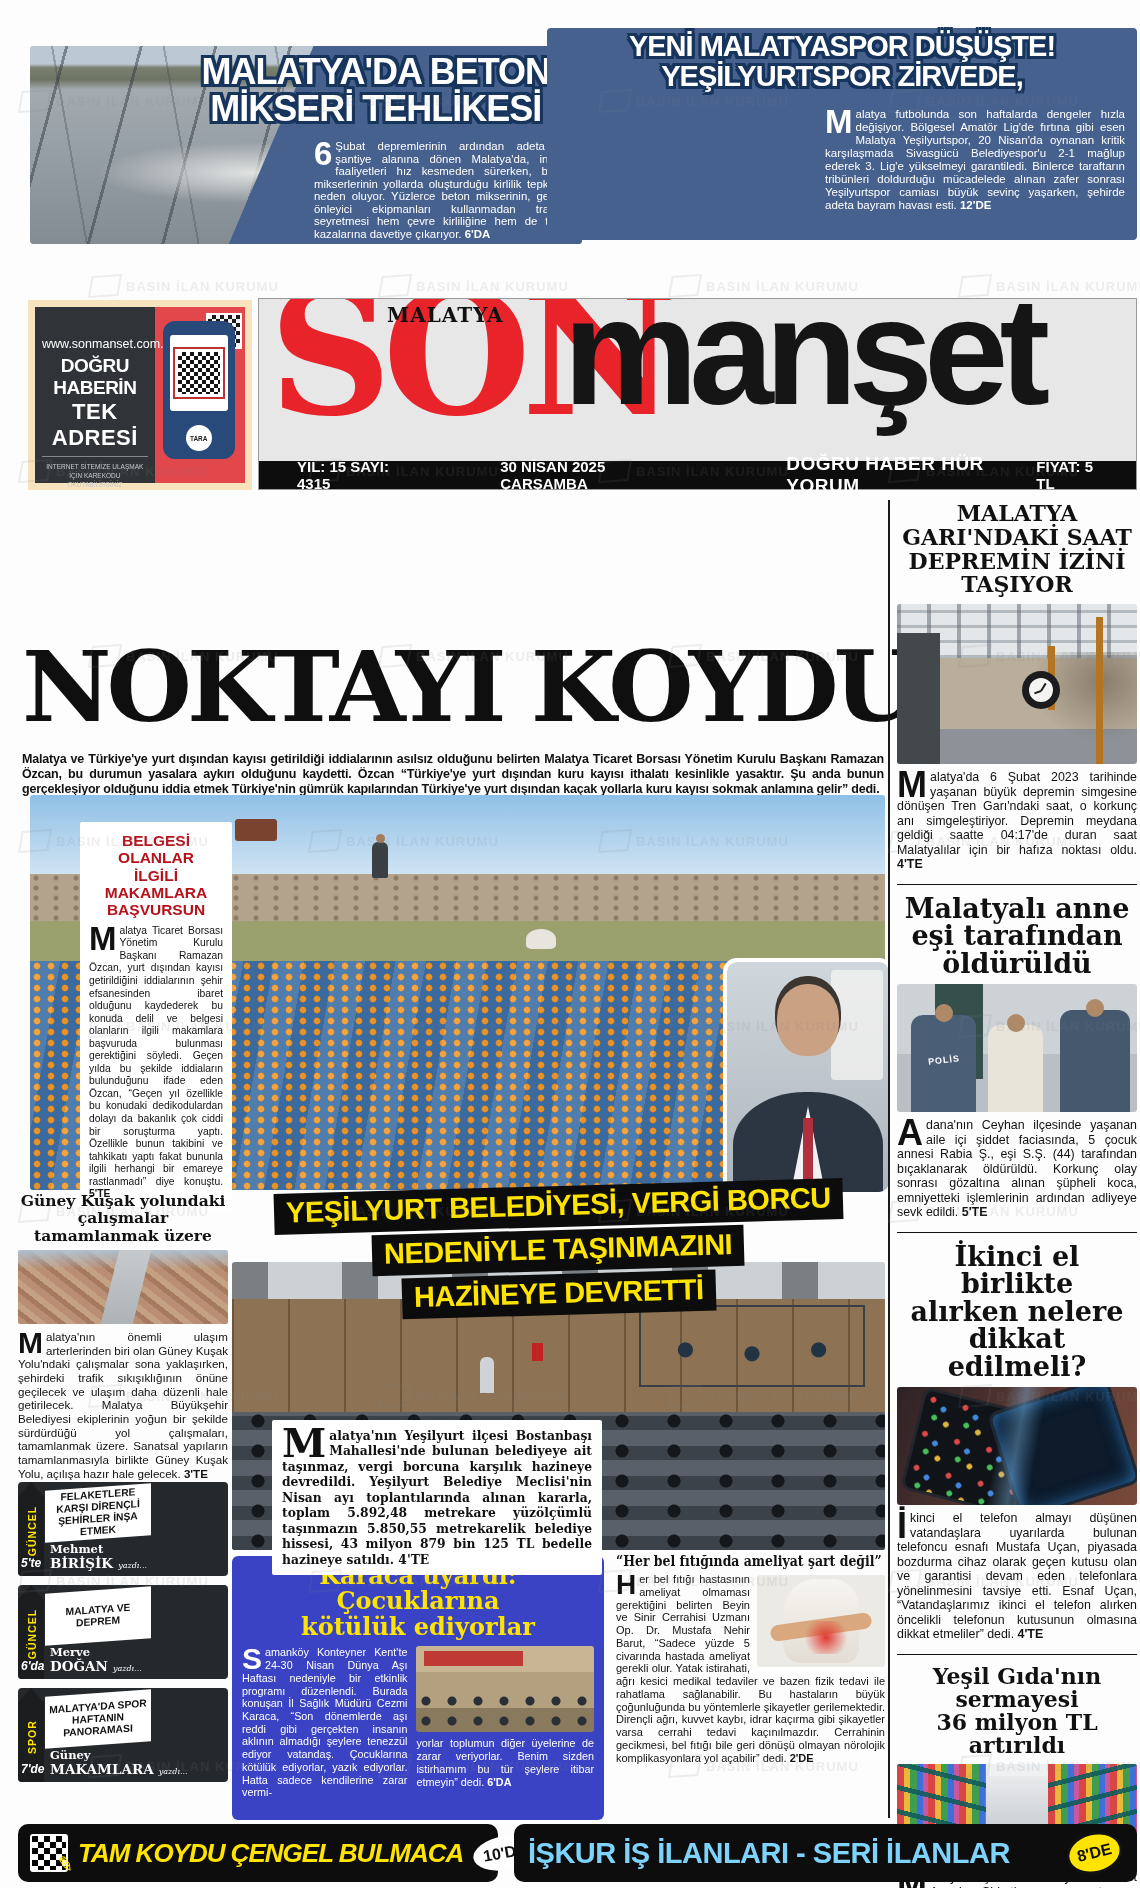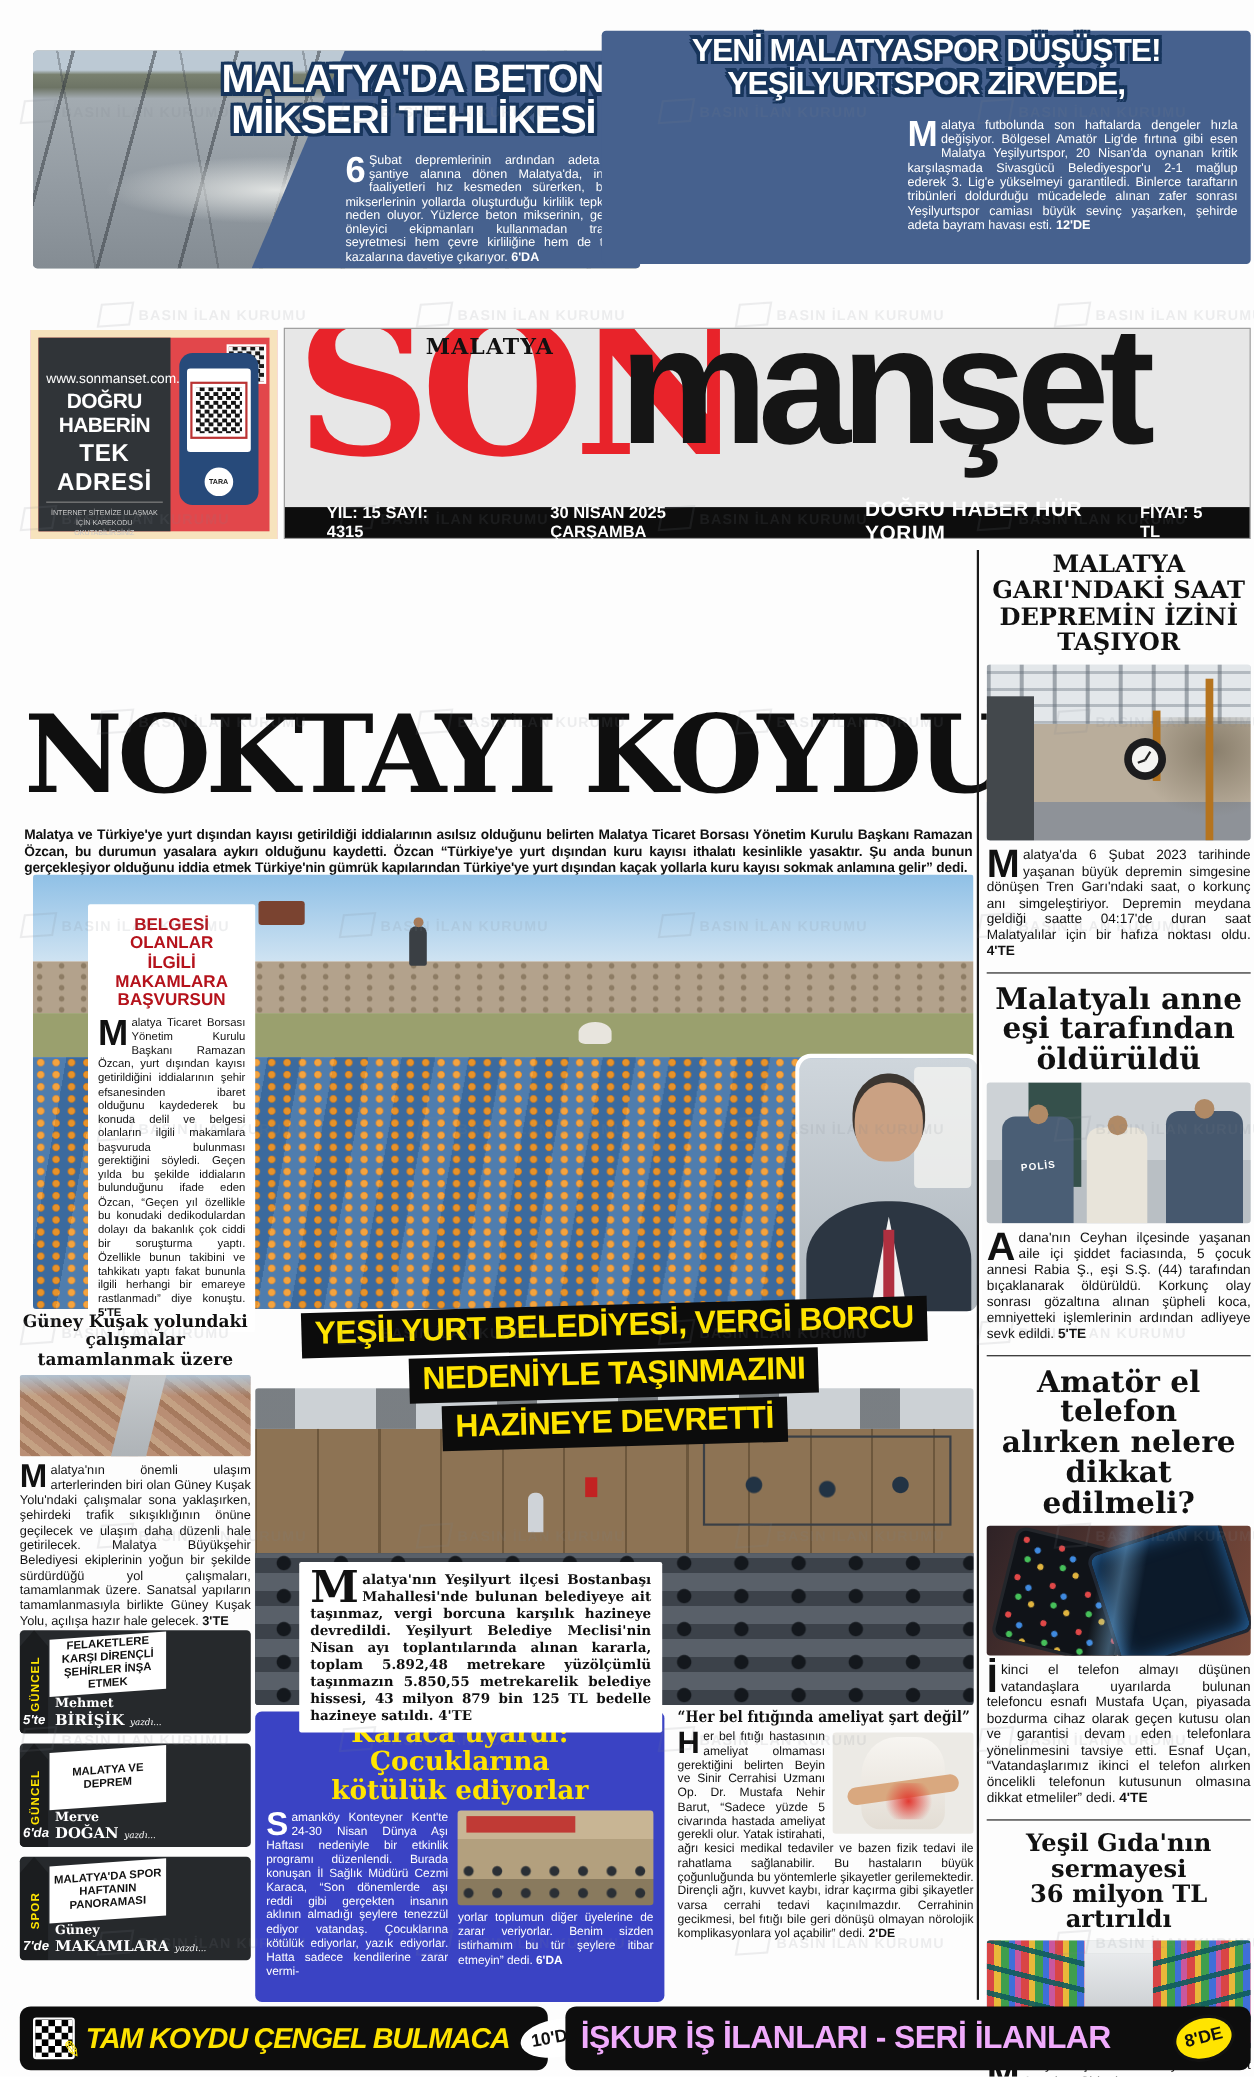--- a/index.html
+++ b/index.html
@@ -253,21 +253,21 @@
   
   .bar{top:1824px;height:58px;background:#0d0d0d;border-radius:10px;display:flex;align-items:center;box-sizing:border-box;}
   .bar-l{left:18px;width:480px;gap:10px;padding:0 12px;}
   .bar-r{left:514px;width:623px;gap:12px;padding:0 14px;}
   .bl-icon{width:34px;height:34px;border:2px solid #fff;border-radius:3px;position:relative;flex:none;
      background:repeating-conic-gradient(#fff 0% 25%, #000 0% 50%);background-size:12px 12px;}
   .bl-pencil{position:absolute;right:-8px;bottom:-6px;color:#ffe400;font-size:20px;transform:rotate(10deg);}
   .bl-label{color:#ffe400;font-weight:900;font-style:italic;font-size:26px;letter-spacing:-1px;white-space:nowrap;}
   .bl-badge{background:#fff;color:#111;font-weight:900;font-size:16px;padding:8px 10px;border-radius:50%;
      transform:rotate(-10deg);margin-left:auto;}
-  .br-label{color:#f0abfc;font-weight:900;font-size:29px;letter-spacing:-0.5px;white-space:nowrap;}
+  .br-label{color:#7dd3fc;font-weight:900;font-size:29px;letter-spacing:-0.5px;white-space:nowrap;}
   .br-badge{background:#ffe400;color:#111;border:3px solid #111;border-radius:50%;padding:9px 8px;
      font-weight:900;font-size:16px;transform:rotate(-14deg);margin-left:auto;}
 </style>
 </head>
 <body>
 
 <div id="page">
 
   <div class="abs story-tl">
     <div class="tl-photo"></div>
@@ -405,21 +405,21 @@
       </div>
       <div class="sb-body jt">
         <span class="dc">A</span><span>dana'nın Ceyhan ilçesinde yaşanan aile içi şiddet faciasında, 5 çocuk annesi Rabia Ş., eşi S.Ş. (44) tarafından bıçaklanarak öldürüldü. Korkunç olay sonrası gözaltına alınan şüpheli koca, emniyetteki işlemlerinin ardından adliyeye sevk edildi.</span>
         <b class="ref">5'TE</b>
       </div>
     </div>
     <div class="sb-div"></div>
 
     <div>
       <div class="sb-title sb-t2">
-        <div>Amatör el telefon</div>
+        <div>İkinci el birlikte</div>
         <div>alırken nelere</div>
         <div>dikkat edilmeli?</div>
       </div>
       <div class="sb-photo ph-phones" style="height:118px;">
         <div class="pp pp1"></div>
         <div class="pp pp2"></div>
         <div class="pp-streak"></div>
       </div>
       <div class="sb-body jt">
         <span class="dc">İ</span><span>kinci el telefon almayı düşünen vatandaşlara uyarılarda bulunan telefoncu esnafı Mustafa Uçan, piyasada bozdurma cihaz olarak geçen kutusu olan ve garantisi devam eden telefonlara yönelinmesini tavsiye etti. Esnaf Uçan, “Vatandaşlarımız ikinci el telefon alırken öncelikli telefonun kutusunun olmasına dikkat etmeliler” dedi.</span>

